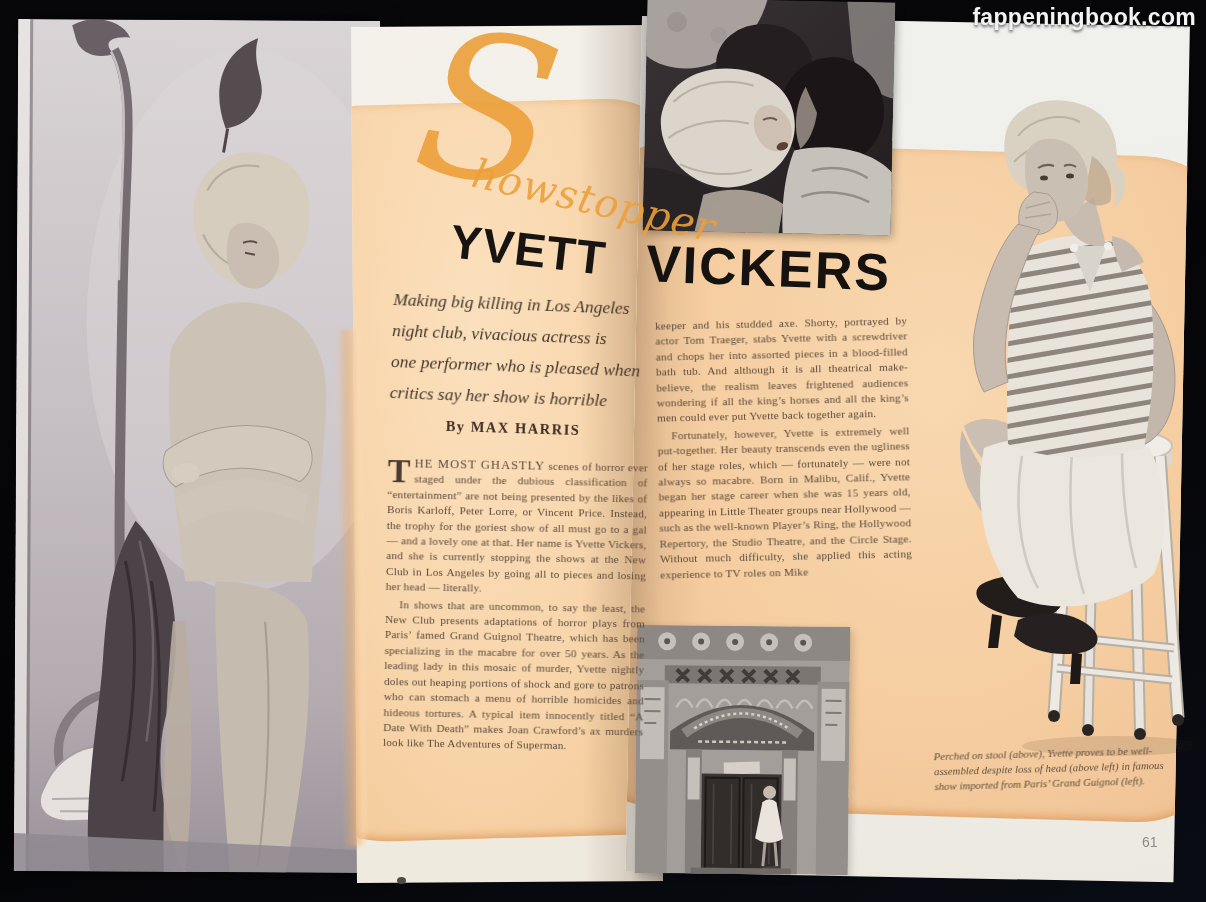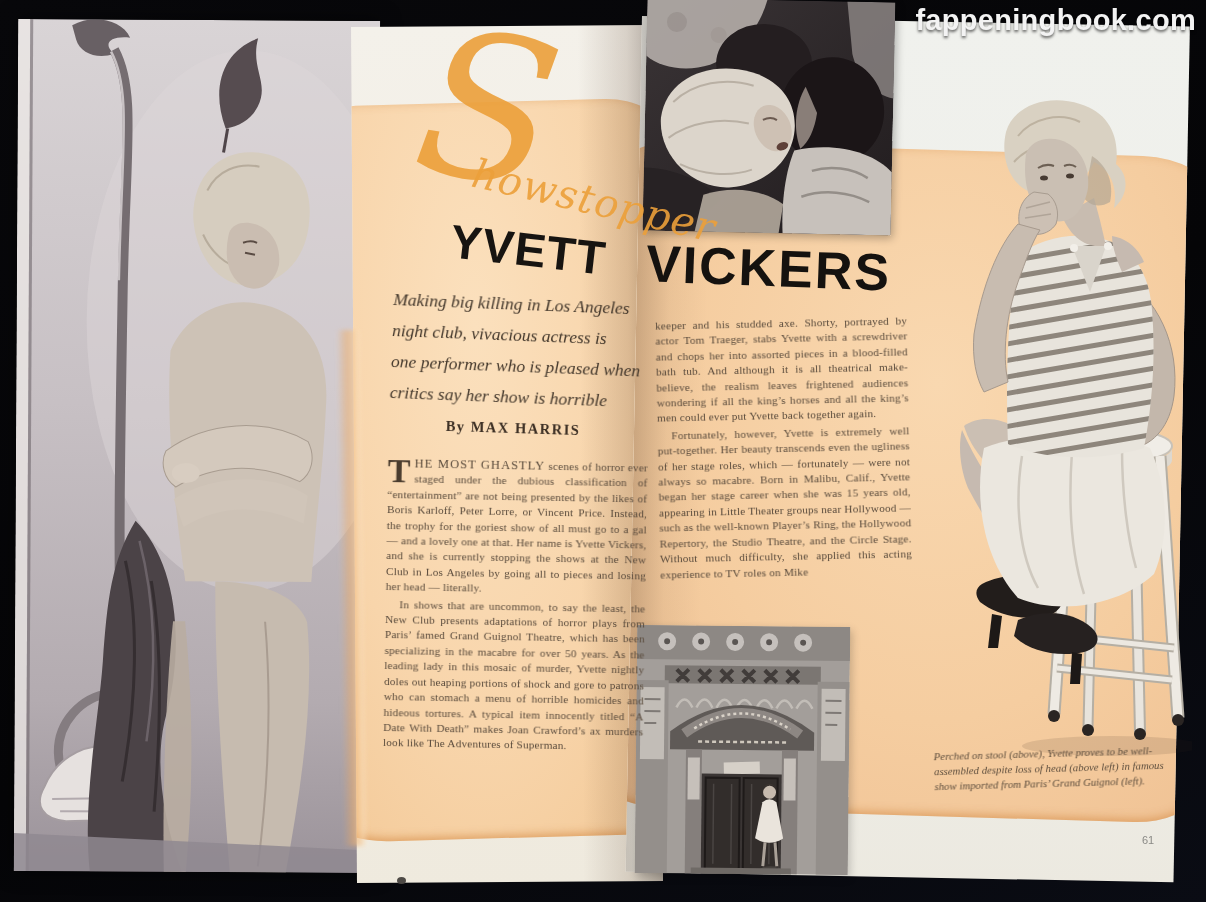--- a/index.html
+++ b/index.html
@@ -61,26 +61,26 @@
   .body-col{z-index:4;font-size:11.3px;line-height:15.4px;text-align:justify;color:var(--body_ink,#5a4b3c);
     filter:blur(.35px);letter-spacing:.15px;}
   .body-left{left:388px;top:456px;width:260px;height:332px;transform:rotate(1deg);transform-origin:left top;overflow:hidden;}
   .body-right{left:658px;top:316px;width:252px;height:296px;transform:rotate(-1.2deg);overflow:hidden;}
   .para{margin:0;}
   .para + .para{text-indent:14px;margin-top:2px;}
   .dropcap{float:left;font-size:34px;line-height:26px;font-weight:700;padding:2px 4px 0 0;color:#4a3c2e;}
   .sc{font-size:12.5px;letter-spacing:1px;}
   .caption{left:934px;top:746px;width:232px;z-index:4;font-style:italic;font-size:10.8px;line-height:15px;
     color:#5f4f3e;transform:rotate(-1.6deg);filter:blur(.3px);}
-  .pagenum{left:1142px;top:834px;z-index:4;font-size:11px;color:#8a8a86;
+  .pagenum{left:1142px;top:834px;z-index:4;font-size:14px;color:#8a8a86;
     font-family:"Liberation Sans",sans-serif;filter:blur(.4px);}
   .speck{left:397px;top:877px;width:9px;height:7px;background:#4e4a46;border-radius:50%;
     filter:blur(.5px);z-index:4;}
   .watermark{right:10px;top:4px;z-index:6;font-family:"Liberation Sans",sans-serif;font-weight:700;
-    font-size:29px;letter-spacing:.3px;color:var(--watermark_white,#f3f3f3);
+    font-size:23px;letter-spacing:.3px;color:var(--watermark_white,#f3f3f3);
     text-shadow:0 2px 3px rgba(0,0,0,.6);}
 </style>
 </head>
 <body>
 
 <div class="spread">
 
   <div class="abs page-left">
     <svg viewBox="0 0 362 850" preserveAspectRatio="none">
       <defs>

